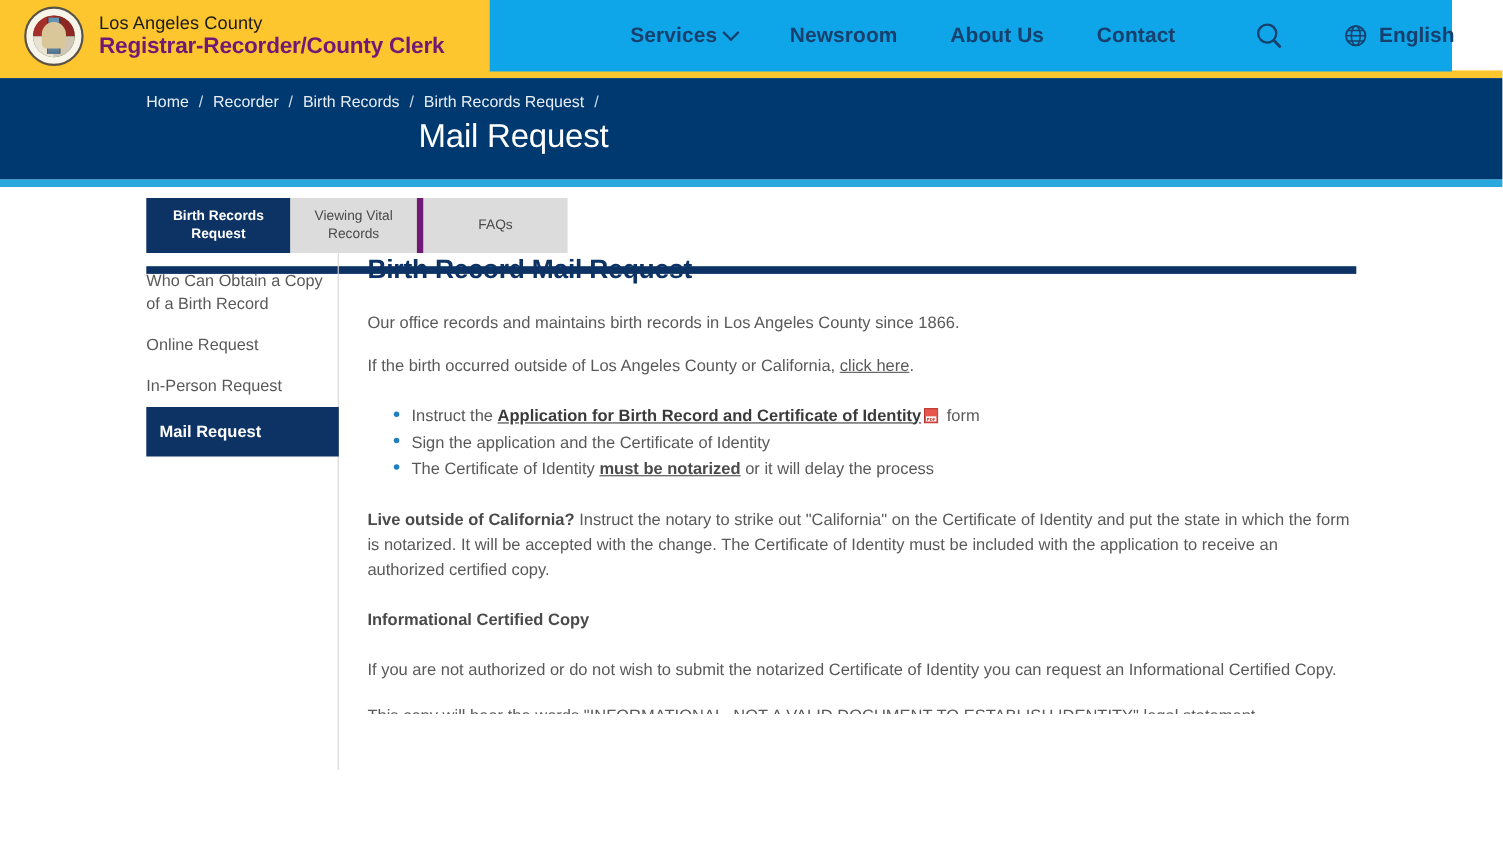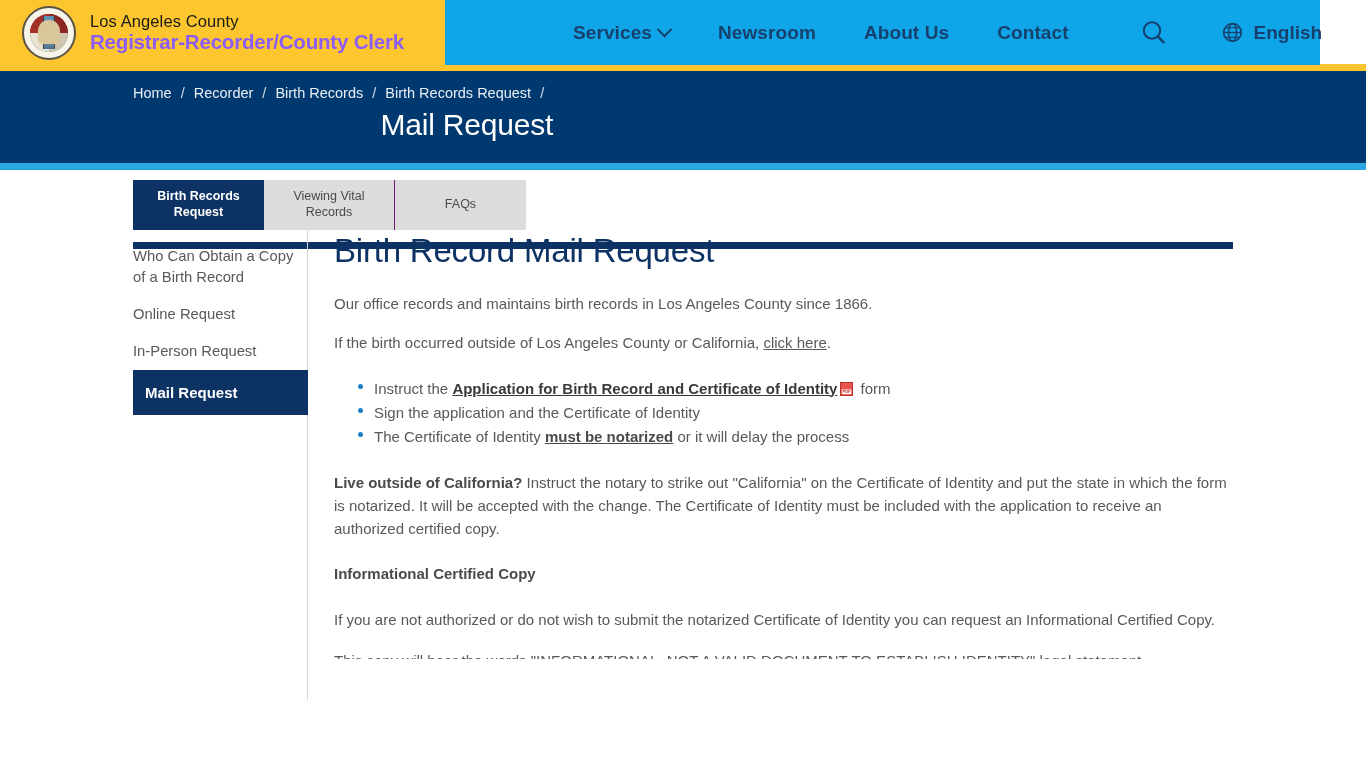--- a/index.html
+++ b/index.html
@@ -85,21 +85,21 @@
   }
   .brand-text { margin-left: 14px; line-height: 1.05; }
   .brand-line1 {
     font-size: 16.5px;
     color: #1a1a1a;
     font-weight: 400;
     letter-spacing: .1px;
   }
   .brand-line2 {
     font-size: 20.5px;
-    color: #8b5cf6;
+    color: #701a75;
     font-weight: bold;
     letter-spacing: -.2px;
     margin-top: 1px;
   }
 
   .nav {
     position: absolute;
     left: 445px; top: 0;
     right: 0; height: 65px;
     display: flex;
@@ -214,25 +214,25 @@
     line-height: 1.25;
     cursor: pointer;
     padding: 0 10px;
   }
   .tab.active {
     width: 131px;
     background: #0d3264;
     color: #ffffff;
   }
   .tab.inactive {
-    width: 131px;
+    width: 121px;
     background: #dcdcdc;
     color: #4a4a4a;
     font-weight: normal;
-    border-right: 1px solid #701a75;
+    border-right: 6px solid #701a75;
   }
   .tab.inactive.last { width: 131px; border-right: none; }
   .tabs-underline {
     position: absolute;
     left: 133px; top: 242px;
     width: 1100px; height: 7px;
     background: #0d3264;
   }
 
   
@@ -266,22 +266,22 @@
     font-size: 15px;
   }
 
   .main {
     position: absolute;
     left: 334px; top: 0;
     width: 900px;
     padding-bottom: 20px;
   }
   .h1 {
-    font-size: 33px;
-    font-weight: normal;
+    font-size: 24px;
+    font-weight: bold;
     color: #0d3264;
     margin: 2px 0 0 0;
     letter-spacing: -.2px;
   }
   .p {
     font-size: 15px;
     color: #595959;
     line-height: 1.55;
     margin: 22px 0 0 0;
   }

